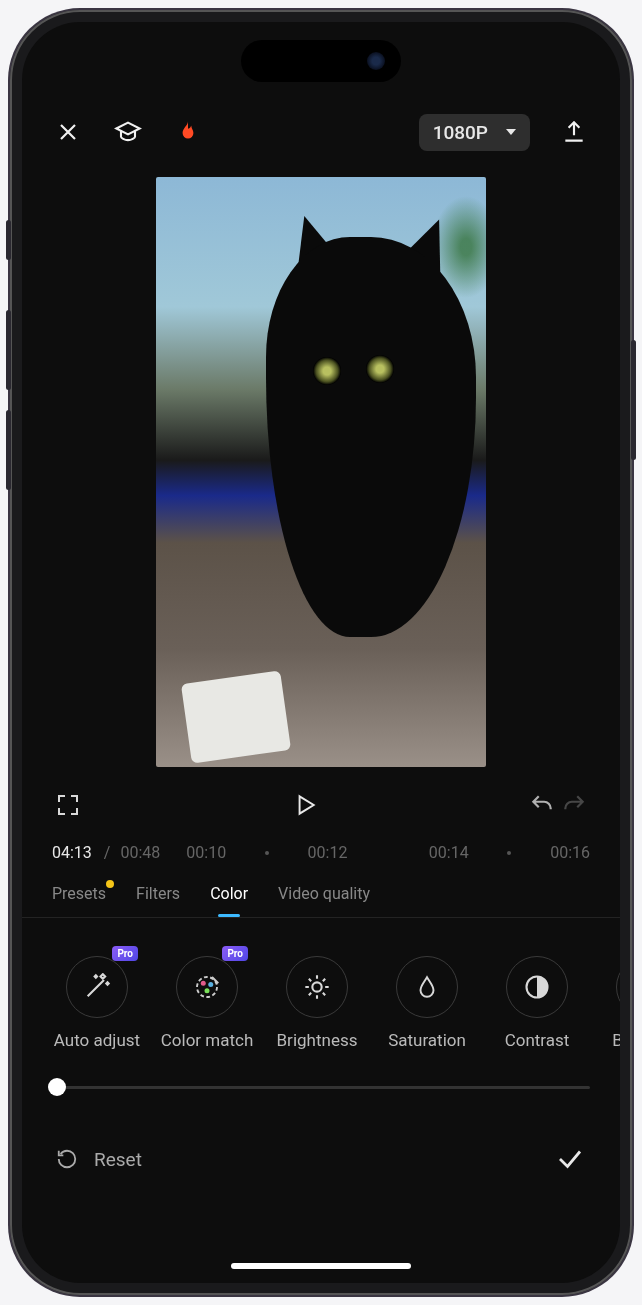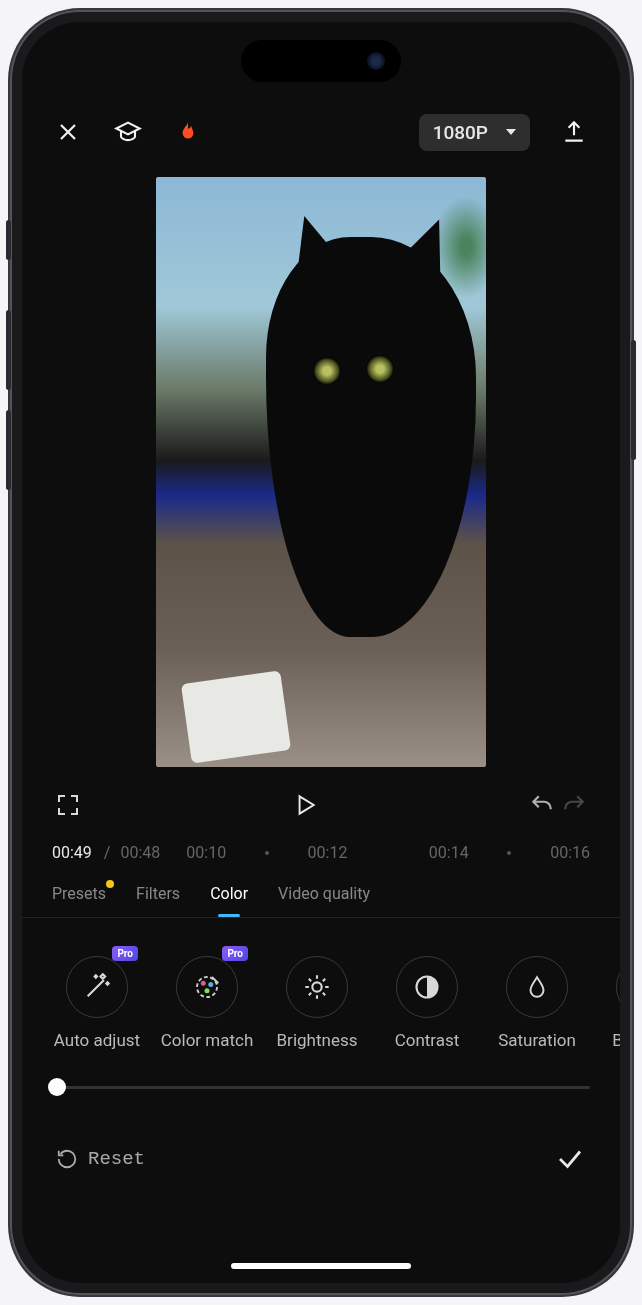--- a/index.html
+++ b/index.html
@@ -268,21 +268,21 @@
     border-radius: 50%;
   }
   .bottom-row {
     padding: 34px 34px 0 34px;
     display: flex;
     justify-content: space-between;
     align-items: center;
     color: #aaa;
     font-size: 19px;
   }
-  .reset-btn { display: flex; align-items: flex-end; gap: 10px; cursor: pointer; font-family: Liberation Mono, monospace; }
+  .reset-btn { display: flex; align-items: flex-start; gap: 16px; cursor: pointer; }
   .home-indicator {
     position: absolute;
     bottom: 14px;
     left: 50%;
     transform: translateX(-50%);
     width: 180px;
     height: 6px;
     background: #fff;
     border-radius: 4px;
   }
@@ -359,21 +359,21 @@
           </svg>
       </div>
       <div class="icon-btn" style="opacity:.35">
         <svg width="26" height="26" viewBox="0 0 24 24" fill="none" stroke="#b0b0b0" stroke-width="2">
             <path d="M15 14l5-5-5-5M20 9H10a6 6 0 00-6 6v1"></path>
           </svg>
       </div>
     </div>
 
     <div class="timeline-row">
-      <span class="time-cur">00:49</span>
+      <span class="time-cur">04:13</span>
       <span>/</span>
       <span style="margin-right:16px">00:48</span>
       <span class="time-mark">00:10</span>
       <div class="timeline-fill">
           <span class="dot"></span>
         </div>
       <span class="time-mark">00:12</span>
       <div class="timeline-fill"></div>
       <span class="time-mark">00:14</span>
       <div class="timeline-fill">
@@ -425,37 +425,37 @@
         <div class="adj-circle">
           <svg width="28" height="28" viewBox="0 0 24 24" fill="none" stroke="currentColor" stroke-width="1.8">
               <circle cx="12" cy="12" r="4"></circle>
               <path d="M12 2v3M12 19v3M2 12h3M19 12h3M5 5l2 2M17 17l2 2M19 5l-2 2M5 19l2-2"></path>
             </svg>
         </div>
         <span class="adj-label">Brightness</span>
       </div>
       <div class="adj-item">
         <div class="adj-circle">
+          <svg width="26" height="26" viewBox="0 0 24 24" fill="none" stroke="currentColor" stroke-width="1.8">
+              <path d="M12 3c-3 5-6 8-6 12a6 6 0 0012 0c0-4-3-7-6-12z"></path>
+            </svg>
+        </div>
+        <span class="adj-label">Saturation</span>
+      </div>
+      <div class="adj-item">
+        <div class="adj-circle">
           <svg width="28" height="28" viewBox="0 0 24 24">
               <circle cx="12" cy="12" r="9" fill="none" stroke="#d8d8d8" stroke-width="1.8"></circle>
               <path d="M12 3a9 9 0 010 18z" fill="#d8d8d8"></path>
             </svg>
         </div>
         <span class="adj-label">Contrast</span>
       </div>
       <div class="adj-item">
         <div class="adj-circle">
-          <svg width="26" height="26" viewBox="0 0 24 24" fill="none" stroke="currentColor" stroke-width="1.8">
-              <path d="M12 3c-3 5-6 8-6 12a6 6 0 0012 0c0-4-3-7-6-12z"></path>
-            </svg>
-        </div>
-        <span class="adj-label">Saturation</span>
-      </div>
-      <div class="adj-item">
-        <div class="adj-circle">
           
         </div>
         <span class="adj-label">Brilliance</span>
       </div>
     </div>
 
     <div class="slider-row">
       <div class="slider-track">
         <div class="slider-handle"></div>
       </div>

